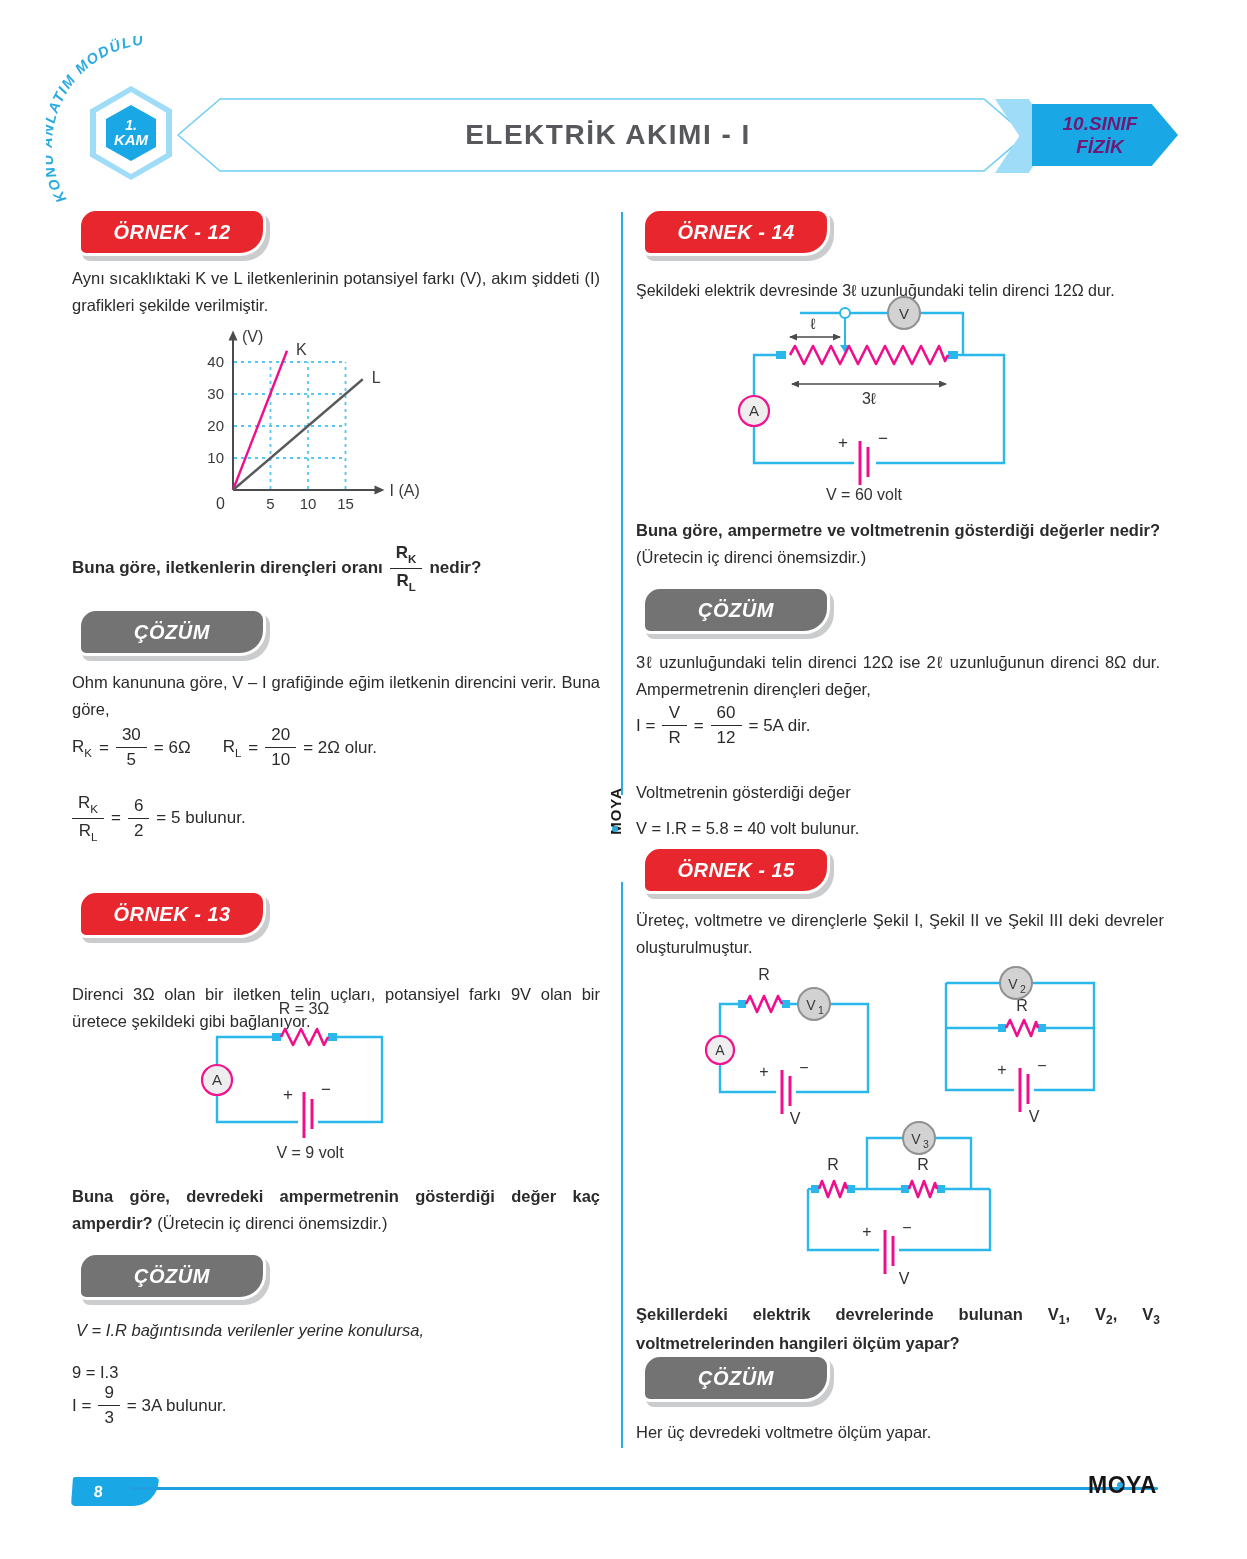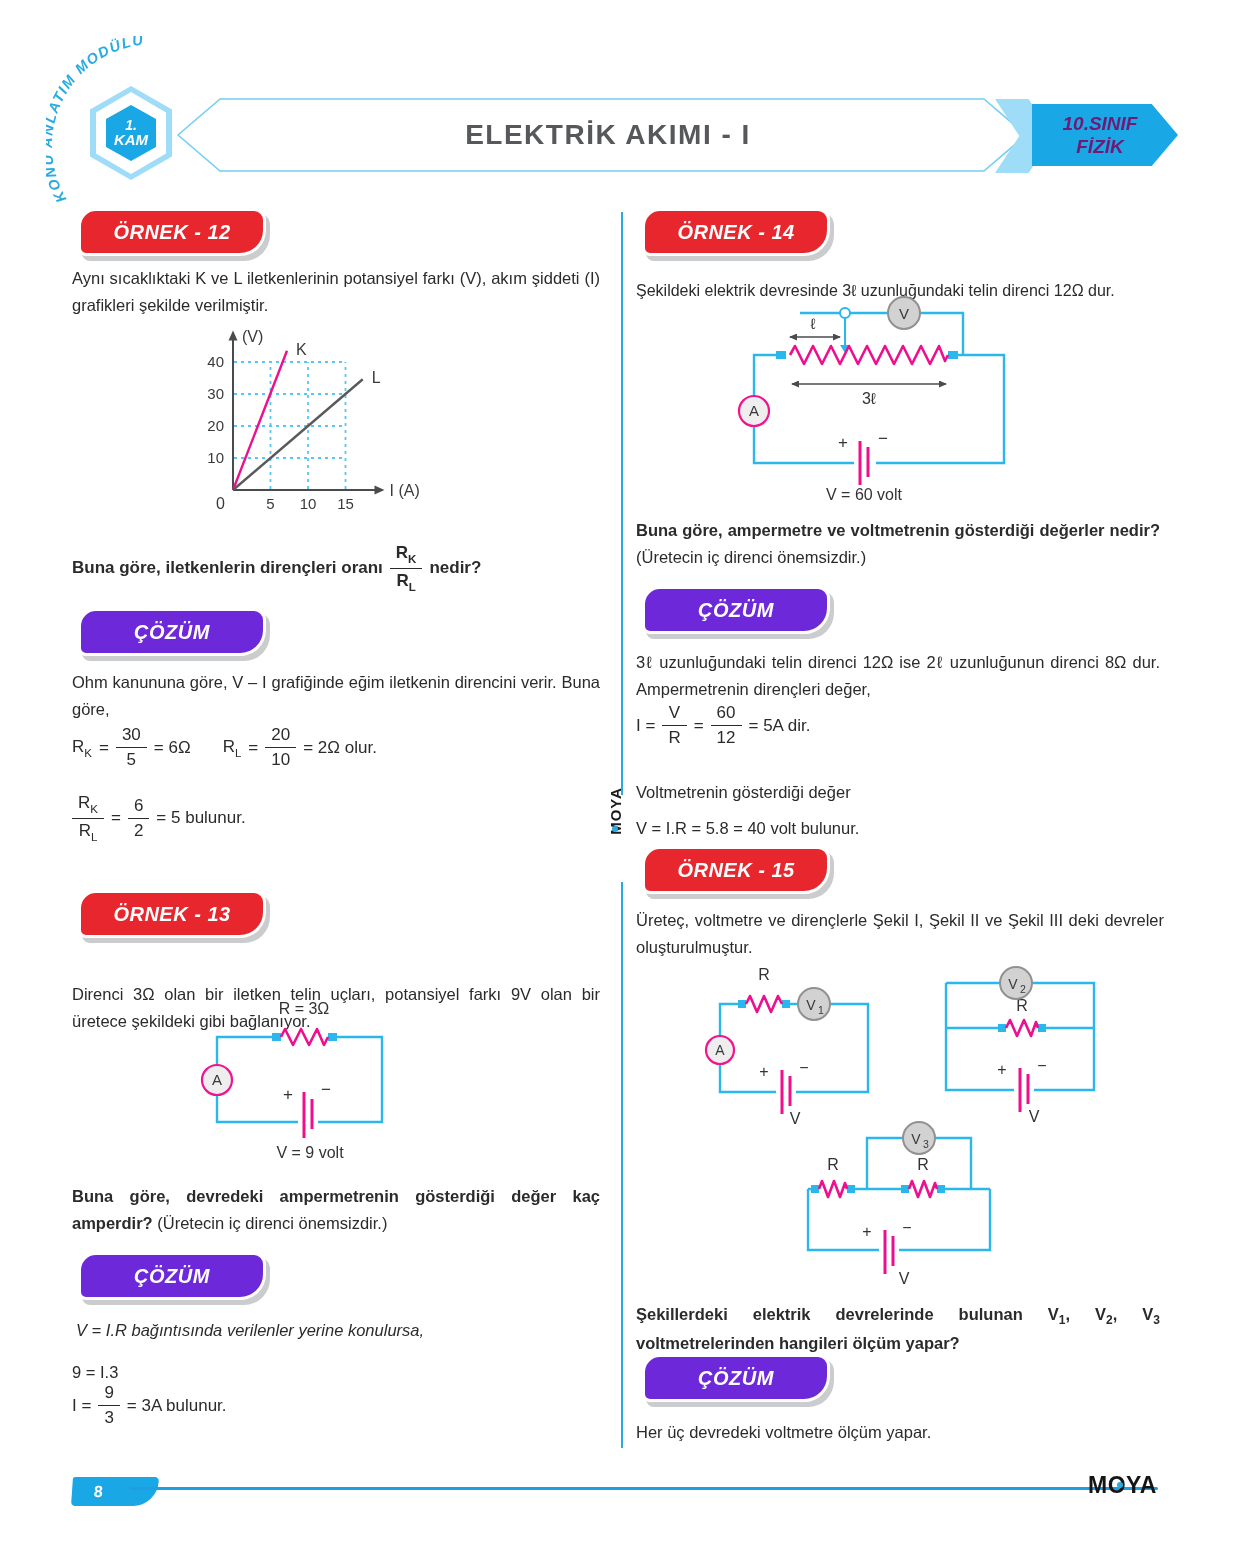--- a/index.html
+++ b/index.html
@@ -8,21 +8,21 @@
   .abs{position:absolute;}
   .txt{font-size:16.5px;line-height:1.66;text-align:justify;color:#2b2b2d;}
   .bq{font-weight:bold;}
   .nrm{font-weight:normal;}
   .nowrapline{white-space:nowrap;text-align:left;}
   
   .badge{width:182px;height:42px;background:#e8262d;border:3px solid #fff;
          border-radius:18px 12px 26px 8px;box-shadow:4px 5px 0 #cbcccd;
          display:flex;align-items:center;justify-content:center;color:#fff;
          font-weight:bold;font-style:italic;font-size:20px;letter-spacing:.5px;}
-  .badge.sol{background:#6d28d9;}
+  .badge.sol{background:#737373;}
   
   .hex{clip-path:polygon(50% 0,100% 25%,100% 75%,50% 100%,0 75%,0 25%);}
   .hex-outer{left:90px;top:86px;width:82px;height:94px;background:#9edcf8;}
   .hex-mid{left:96px;top:92px;width:70px;height:82px;background:#ffffff;}
   .hex-inner{left:106px;top:105px;width:50px;height:56px;background:#1aa7e5;color:#fff;
              display:flex;flex-direction:column;align-items:center;justify-content:center;
              font-style:italic;font-weight:800;line-height:1.05;}
   .grade-light{left:995px;top:99px;width:58px;height:74px;background:#9edcf8;
                clip-path:polygon(0 0,58% 0,100% 50%,58% 100%,0 100%,42% 50%);}
   .grade-dark{left:1032px;top:104px;width:136px;height:62px;background:#1aa7e5;

